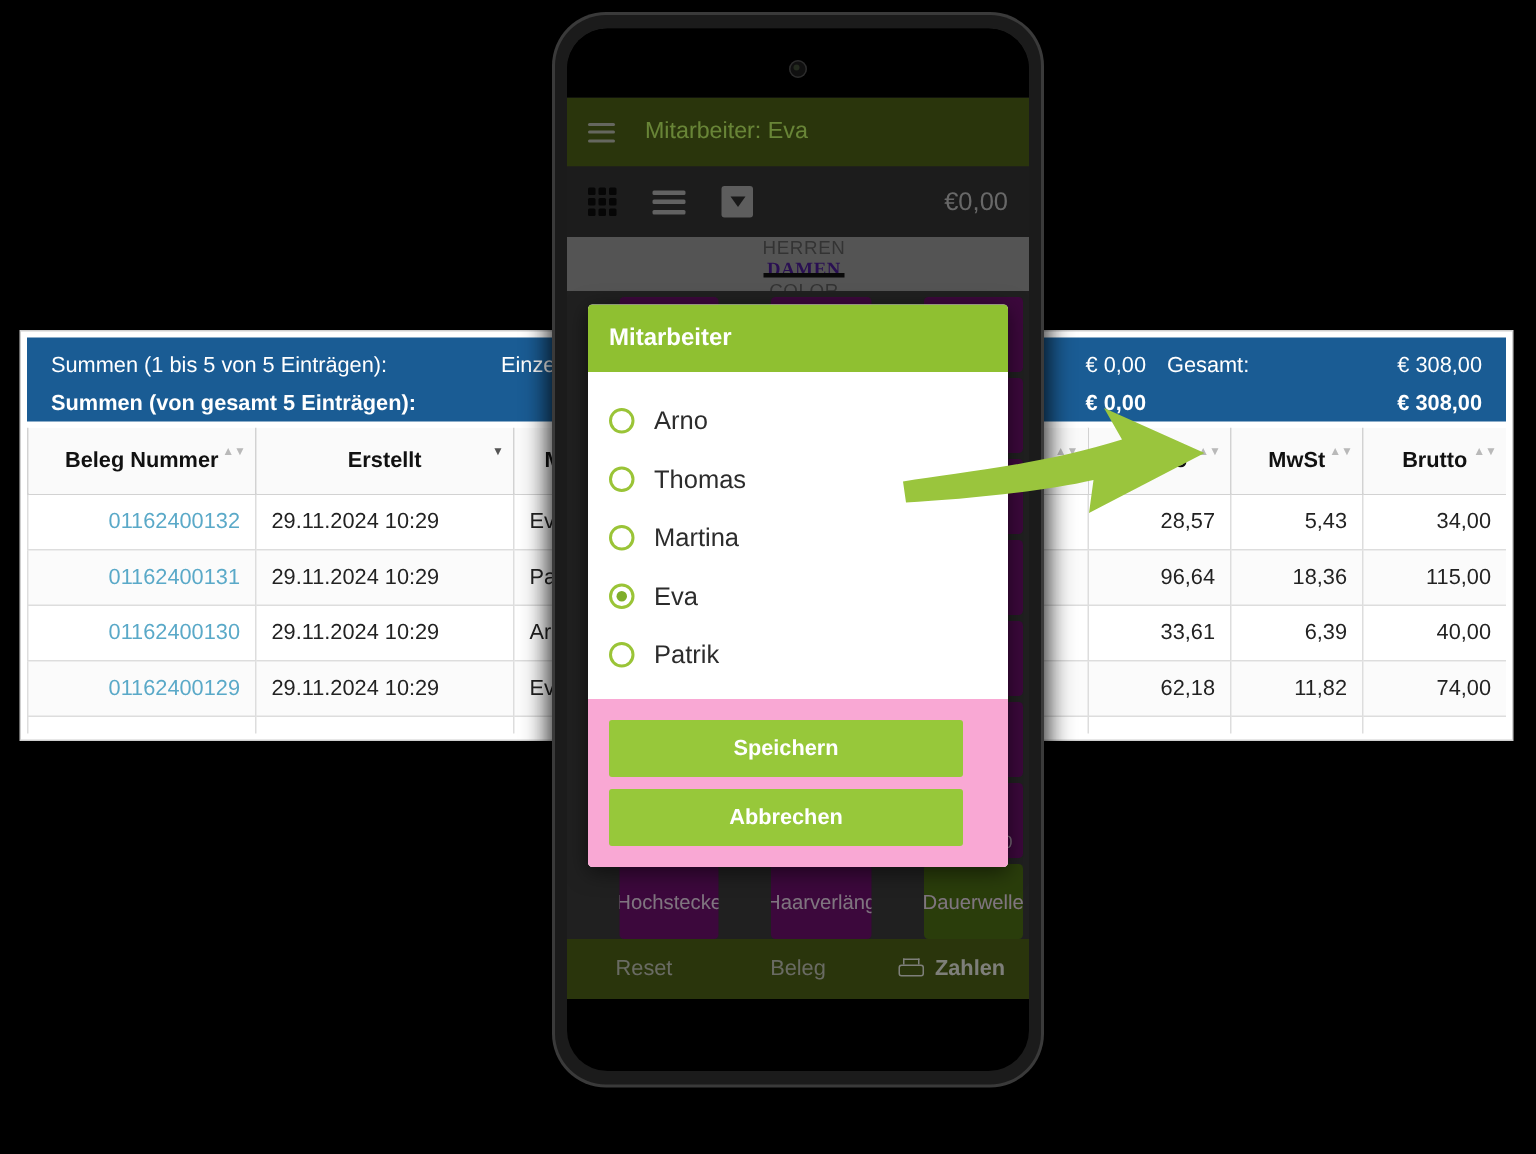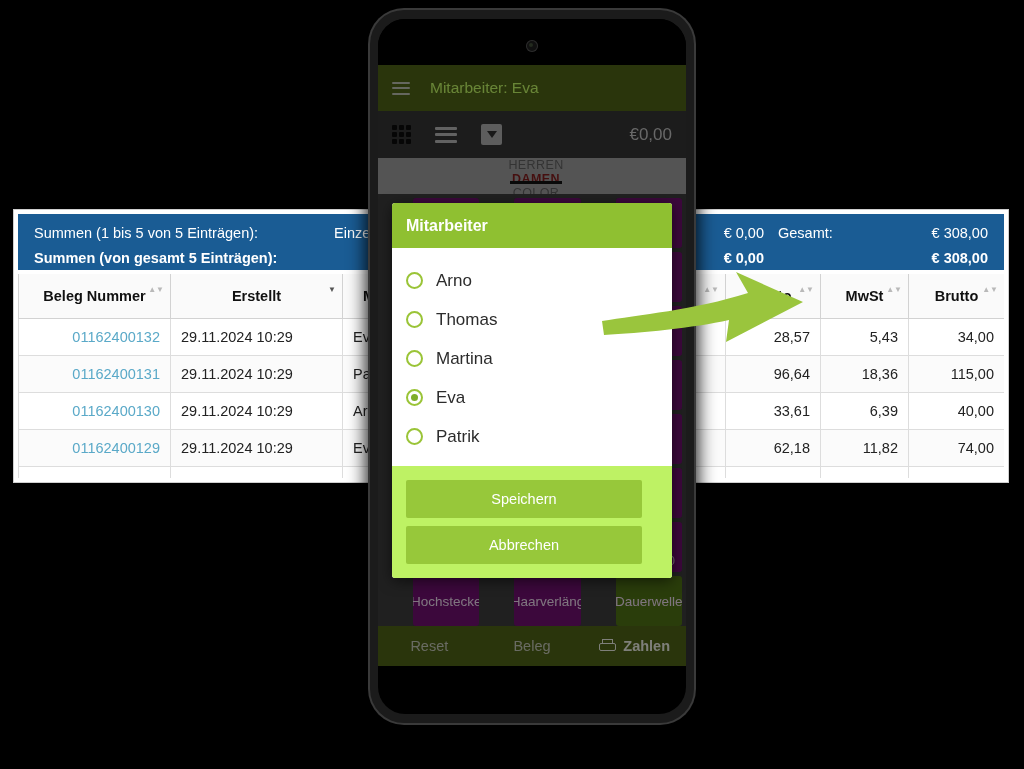--- a/index.html
+++ b/index.html
@@ -1,21 +1,21 @@
 <!DOCTYPE html>
 <html><head>
 <meta charset="utf-8">
 <style>
   html,body{margin:0;padding:0;background:#000;}
   body{width:1024px;height:769px;overflow:hidden;font-family:"Liberation Sans",sans-serif;}
   #stage{position:relative;width:1024px;height:769px;background:#000;}
 
   
   #table-panel{
-    position:absolute;left:14px;top:210px;width:994px;height:272px;
+    position:absolute;left:14px;top:221px;width:994px;height:272px;
     background:#ffffff;box-sizing:border-box;
     box-shadow:0 0 0 1px #cfcfcf;
   }
   .summary-bar{
     position:absolute;left:4px;top:4px;right:4px;height:56px;
     background:#1a5c94;color:#fff;box-sizing:border-box;
     padding:6px 16px 0 16px;
   }
   .sum-row{display:flex;align-items:center;height:25px;font-size:14.5px;white-space:nowrap;}
   .sum-row.bold{font-weight:bold;}
@@ -84,21 +84,21 @@
   .grid-icon{width:19px;height:19px;display:grid;grid-template-columns:repeat(3,1fr);grid-template-rows:repeat(3,1fr);gap:2px;margin-right:24px;}
   .grid-icon i{background:#0b0b0b;display:block;border-radius:1px;}
   .list-icon{width:22px;height:16px;display:flex;flex-direction:column;justify-content:space-between;margin-right:24px;}
   .list-icon i{height:3px;background:#b2b2b2;border-radius:1px;}
   .box-icon{width:21px;height:21px;background:#a9a9a9;border-radius:2px;display:flex;align-items:center;justify-content:center;}
   .box-icon:after{content:"";width:0;height:0;border-left:5px solid transparent;border-right:5px solid transparent;border-top:7px solid #2f2f2f;}
   .toolbar-total{margin-left:auto;font-size:17px;color:#bdbdbd;}
 
   .tabs{height:36px;background:#9a9a9a;display:flex;align-items:center;padding-left:8px;overflow:hidden;flex-direction:column;}
   .tab{font-size:12.5px;color:#5e5e5e;letter-spacing:.4px;padding:0 11px;white-space:nowrap;position:relative;height:36px;display:flex;align-items:center;}
-  .tab.active{color:#7f1d1d;font-weight:bold;}
+  .tab.active{color:#4c1d95;font-weight:bold;font-family:Liberation Serif, serif;}
   .tab.active:after{content:"";position:absolute;left:9px;right:9px;bottom:2px;height:3px;background:#111;}
 
   .tilegrid{position:absolute;left:0;top:129px;width:308px;height:475px;padding:4px;box-sizing:border-box;}
   .tilerow{display:flex;gap:4px;margin-bottom:4px;}
   .tile{
     flex:1;height:50px;background:#6d0f6d;border-radius:3px;position:relative;
     color:#e8d5e8;font-size:14px;display:flex;align-items:center;justify-content:center;
     overflow:hidden;
     margin-left:31px;
   }
@@ -130,21 +130,21 @@
   .dlg-body{padding:13px 0 10px 0;background:#fff;}
   .radio-row{display:flex;align-items:center;height:39px;padding:0 14px;}
   .radio{
     width:17px;height:17px;border-radius:50%;border:2px solid #9ac437;box-sizing:border-box;
     margin-right:13px;position:relative;flex:none;
   }
   .radio.checked:after{
     content:"";position:absolute;left:3px;top:3px;width:7px;height:7px;border-radius:50%;background:#7fae2a;
   }
   .radio-label{font-size:17px;color:#2c2c2c;}
-  .dlg-actions{padding:6px 30px 14px 14px;background:#bef264;}
+  .dlg-actions{padding:6px 30px 14px 14px;background:#f9a8d4;font-weight:bold;}
   .dlg-btn{
     height:38px;background:#97c83a;border-radius:2px;display:flex;align-items:center;justify-content:center;
     color:#ffffff;font-size:14.5px;margin-top:8px;
   }
 
   
   #arrow{position:absolute;left:598px;top:258px;width:215px;height:130px;z-index:7;pointer-events:none;}
 </style>
 </head>
 <body>

